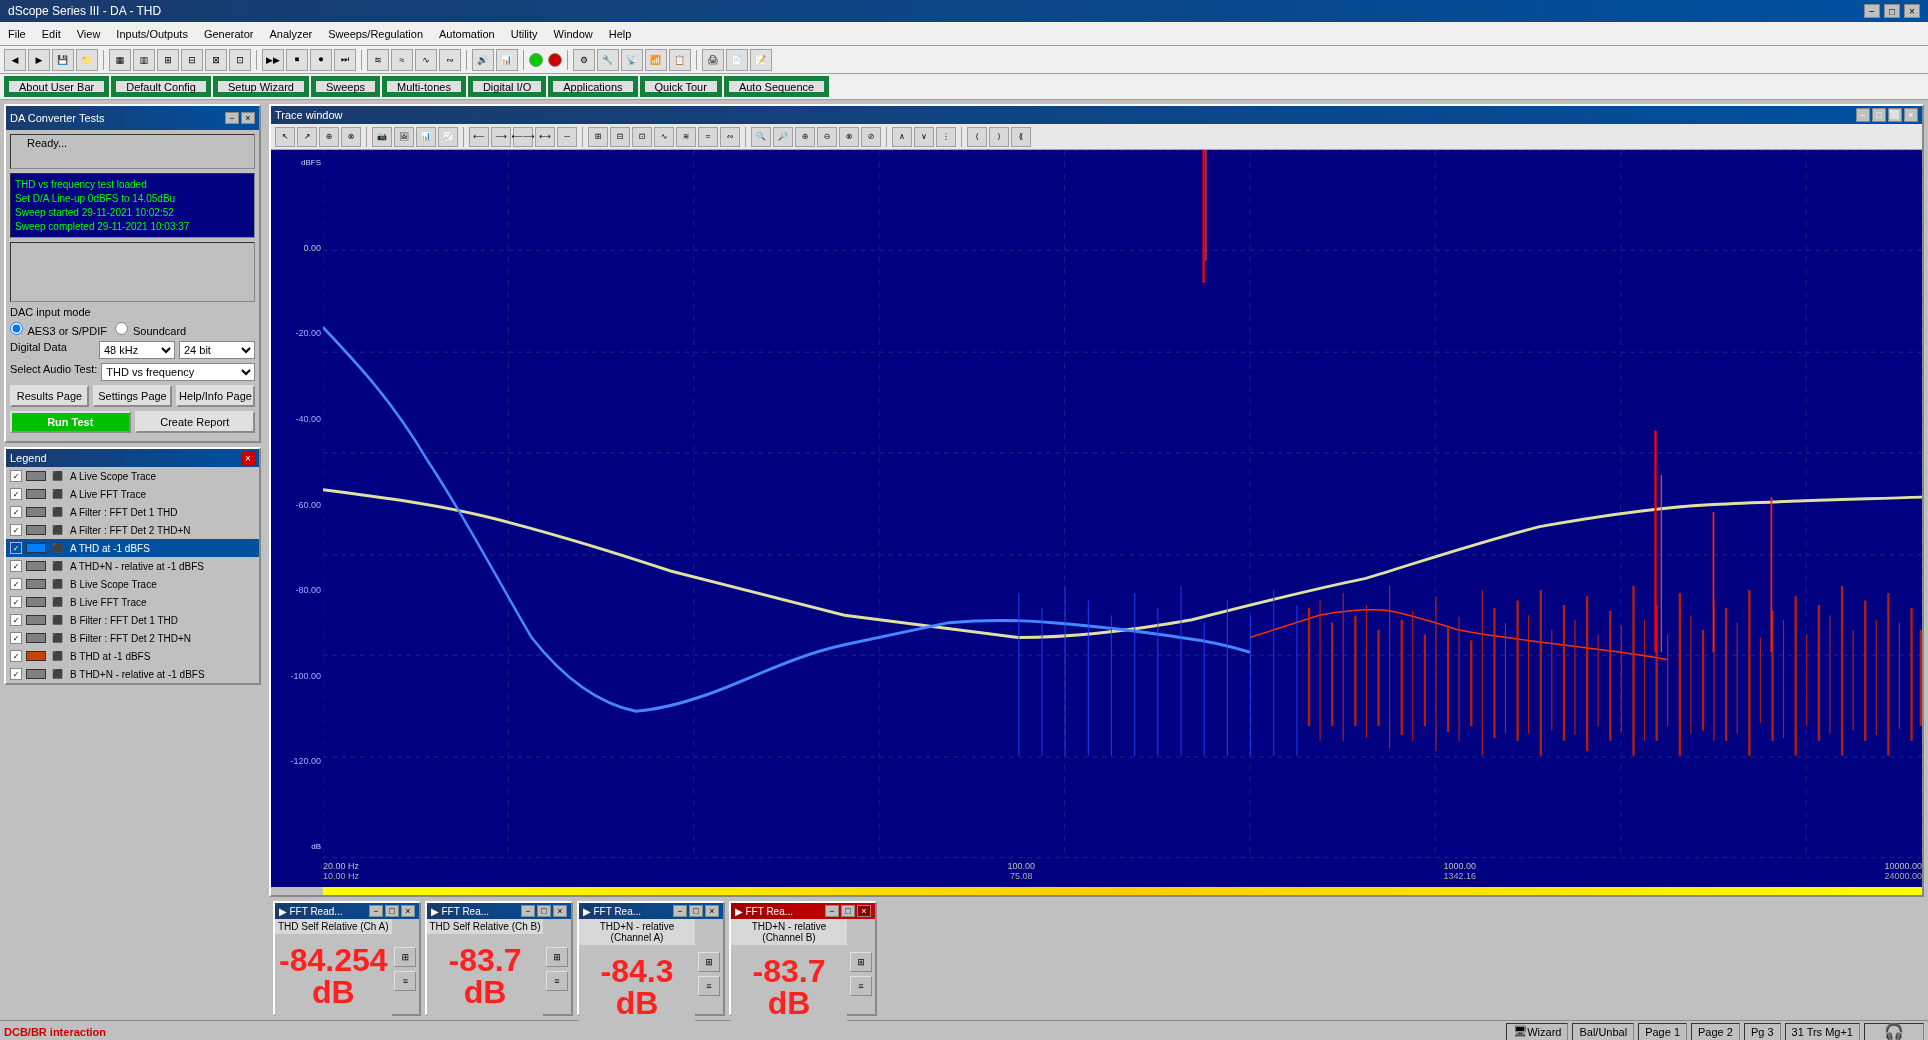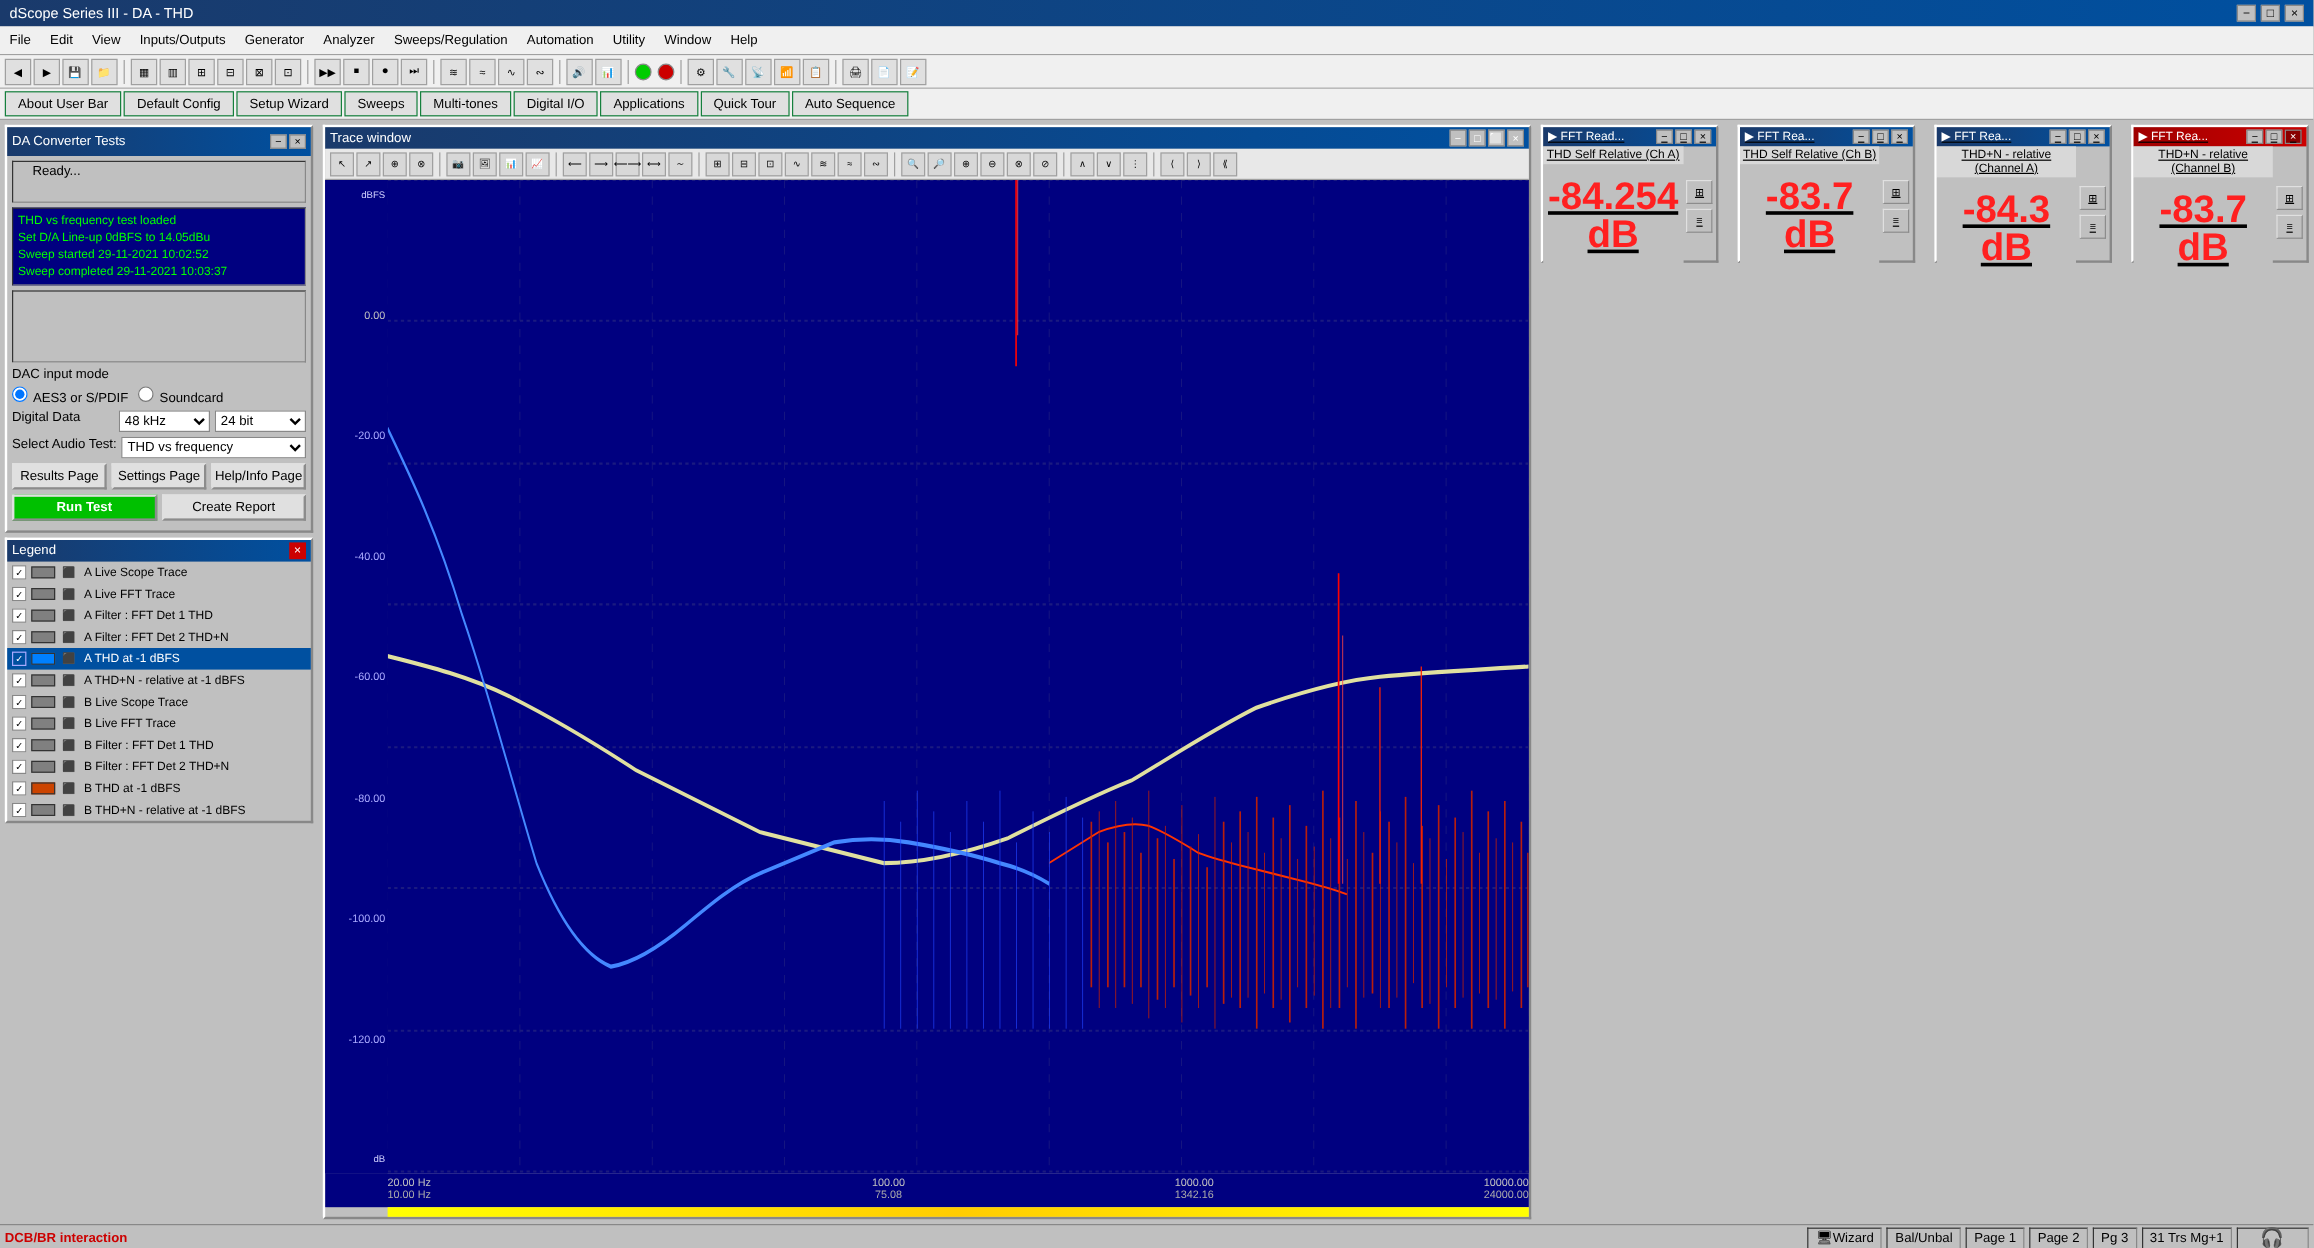--- a/index.html
+++ b/index.html
@@ -83,21 +83,21 @@
       display: flex;
       align-items: center;
       padding: 2px 4px;
       border-bottom: 1px solid #a0a0a0;
       gap: 2px;
     }
     .app-btn {
       height: 21px;
       padding: 0 10px;
       background: #e0e0e0;
-      border: 1px solid #15803d;
+      border: 5px solid #15803d;
       cursor: pointer;
       font-size: 11px;
       display: inline-flex; align-items: center;
     }
 
     
     #main-content {
       display: flex;
       height: calc(1040px - 22px - 22px - 28px - 26px - 22px);
       position: relative;
@@ -228,20 +228,21 @@
     }
     .legend-item.selected { background: #0050a0; color: white; }
     .legend-check { width: 12px; height: 12px; border: 1px solid #888; background: white; display: flex; align-items: center; justify-content: center; font-size: 8px; }
     .legend-color { width: 20px; height: 10px; border: 1px solid #333; }
     .legend-icon { width: 16px; height: 12px; display: flex; align-items: center; justify-content: center; font-size: 9px; }
 
     
     #right-area {
       flex: 1;
       display: flex;
+      flex-direction: column;
       gap: 4px;
       padding: 4px;
     }
 
     
     #trace-window {
       flex: 1;
       background: #c0c0c0;
       border: 2px solid #888;
       border-top: 2px solid #fff;
@@ -323,24 +324,23 @@
     .x-label { display: flex; flex-direction: column; align-items: center; }
     #yellow-bar {
       height: 8px;
       background: linear-gradient(to right, #ffff00, #ffcc00, #ffff00);
       margin-left: 52px;
     }
 
     
     #bottom-panels {
       display: flex;
-      gap: 16px;
+      gap: 4px;
       height: 115px;
       padding-left: 4px;
-      text-decoration: underline;
     }
 
     .fft-panel {
       width: 148px;
       background: #c0c0c0;
       border: 2px solid #888;
       border-top: 2px solid #fff;
       border-left: 2px solid #fff;
     }
     .fft-panel .panel-title {

